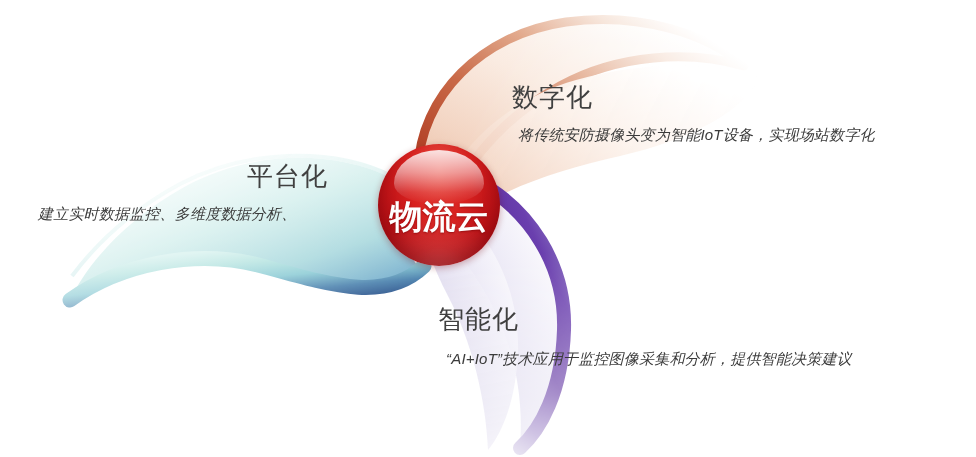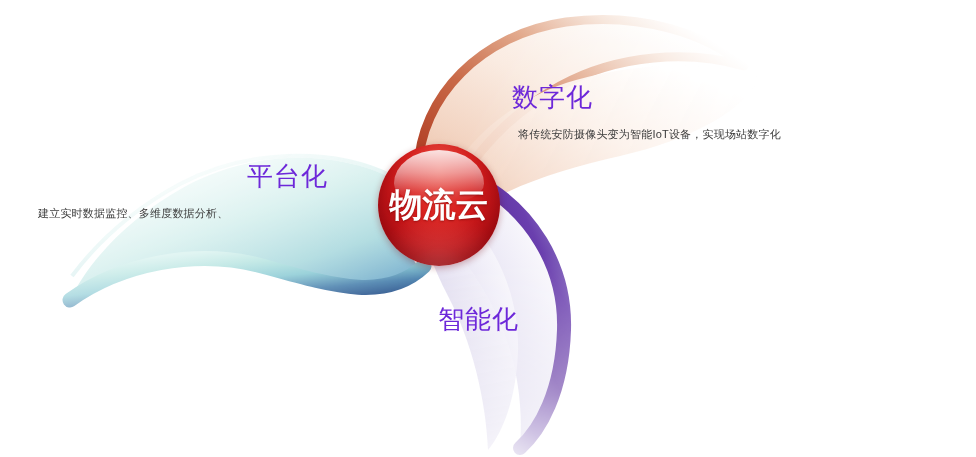--- a/index.html
+++ b/index.html
@@ -27,31 +27,32 @@
 
   
   .branch {
     position: absolute;
     z-index: 5;
   }
   .branch-title {
     font-family: "Liberation Sans", "DejaVu Sans", sans-serif;
     font-size: 26px;
     line-height: 30px;
-    color: #6d28d9;
+    color: #404040;
     white-space: nowrap;
     letter-spacing: 1px;
   }
   .branch-desc {
     font-family: "Liberation Sans", "DejaVu Sans", sans-serif;
-    font-size: 11px;
+    font-size: 15px;
     line-height: 21px;
     color: #3b3b3b;
     white-space: nowrap;
     letter-spacing: 0.2px;
+    font-style: italic;
   }
 
   
   #branch-digital          { left: 512px; top: 82px; }
   #branch-digital .branch-desc { margin-top: 12px; margin-left: 6px; }
 
   
   #branch-platform              { left: 38px; top: 161px; width: 300px; }
   #branch-platform .branch-title { text-align: right; padding-right: 10px; }
   #branch-platform .branch-desc  { margin-top: 12px; text-align: left; }
@@ -80,21 +81,21 @@
     top: 5%;
     width: 74%;
     height: 44%;
     border-radius: 50% 50% 48% 48% / 62% 62% 38% 38%;
     background: linear-gradient(to bottom, rgba(255,255,255,0.86) 0%, rgba(255,255,255,0.50) 42%, rgba(255,255,255,0.12) 78%, rgba(255,255,255,0) 100%);
     pointer-events: none;
   }
   #core-label {
     position: absolute;
     left: 0;
-    top: 0;
+    top: 12px;
     width: 100%;
     height: 100%;
     display: flex;
     align-items: center;
     justify-content: center;
     font-family: "Liberation Sans", "DejaVu Sans", sans-serif;
     font-size: 33px;
     font-weight: bold;
     color: #ffffff;
     letter-spacing: 0px;
@@ -253,15 +254,16 @@
     <div class="branch-desc">将传统安防摄像头变为智能IoT设备，实现场站数字化</div>
   </div>
 
   <div class="branch" id="branch-platform">
     <div class="branch-title">平台化</div>
     <div class="branch-desc">建立实时数据监控、多维度数据分析、</div>
   </div>
 
   <div class="branch" id="branch-intelligent">
     <div class="branch-title">智能化</div>
+    <div class="branch-desc">“AI+IoT”技术应用于监控图像采集和分析，提供智能决策建议</div>
   </div>
 
 </div>
 
 </body></html>

